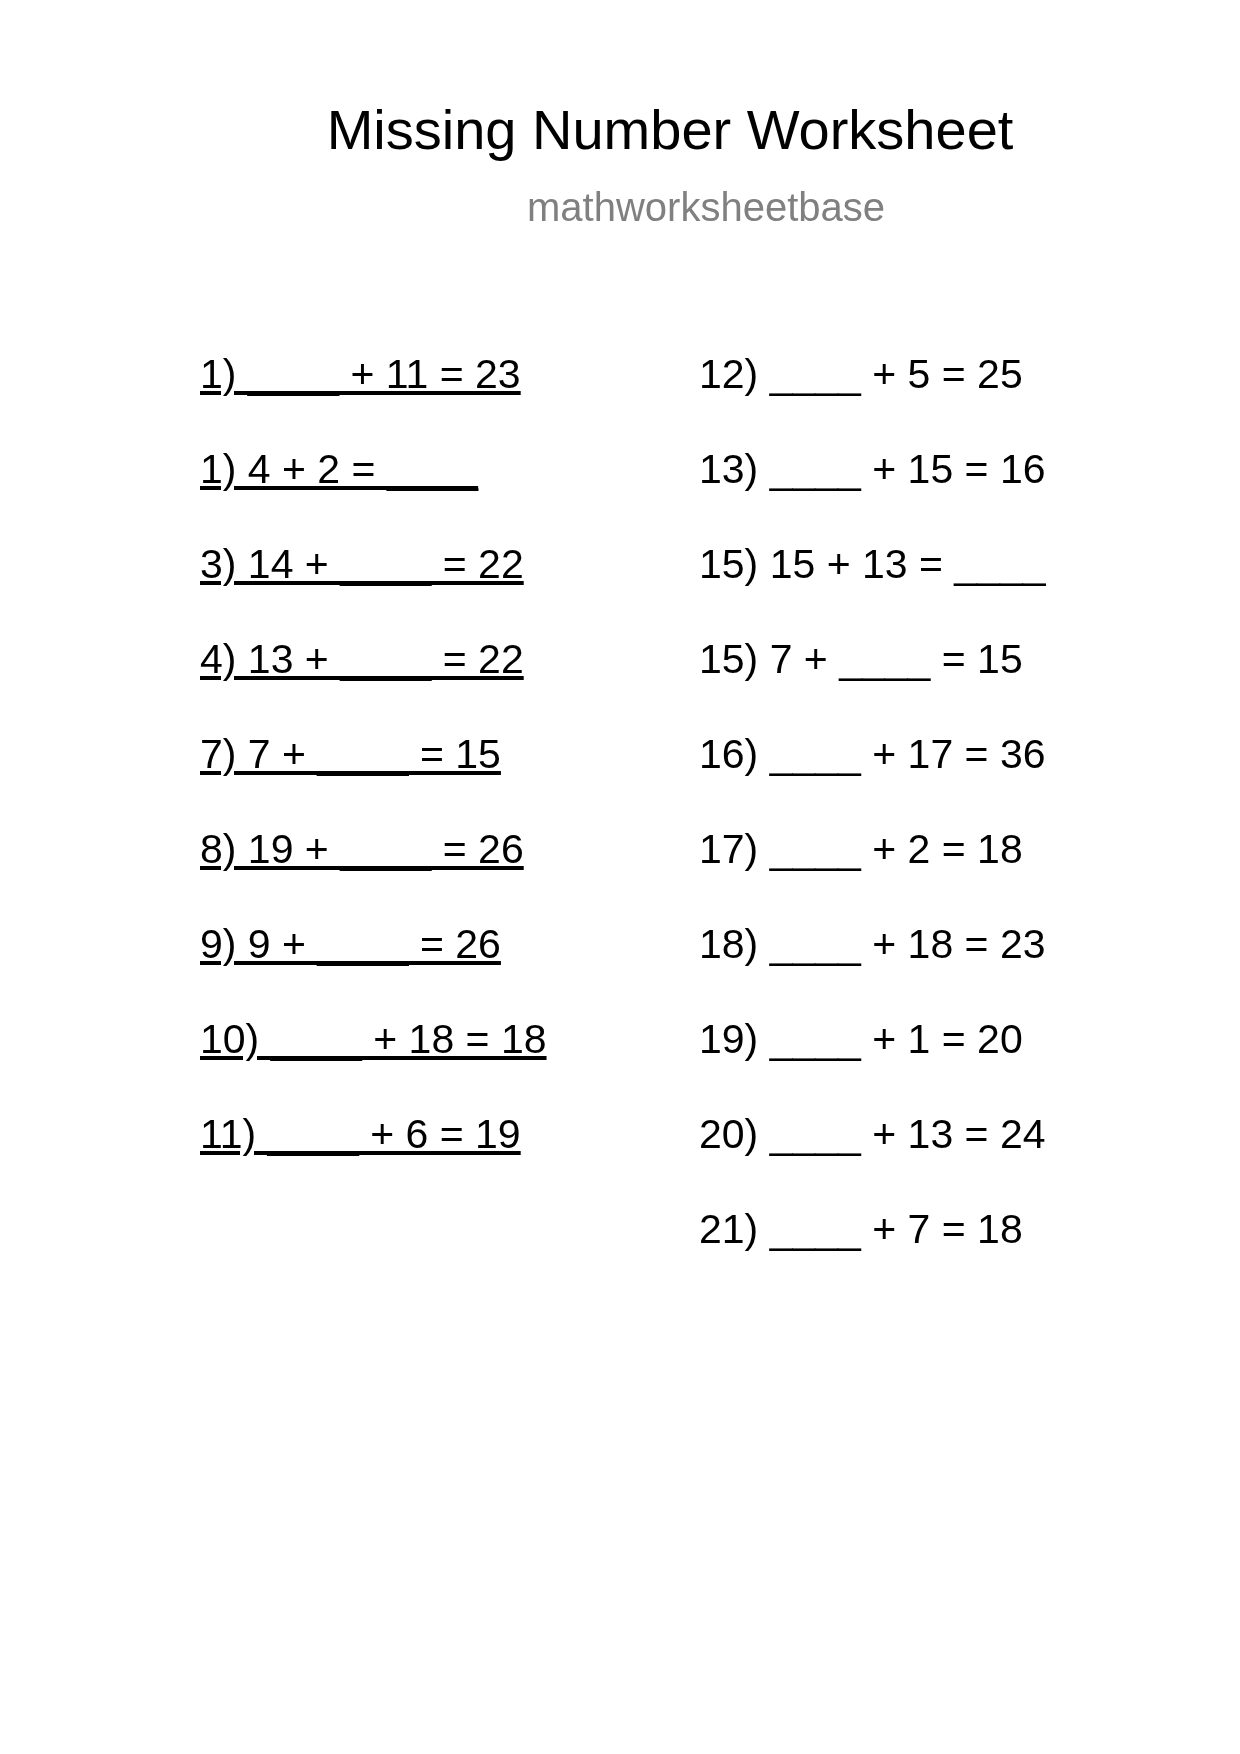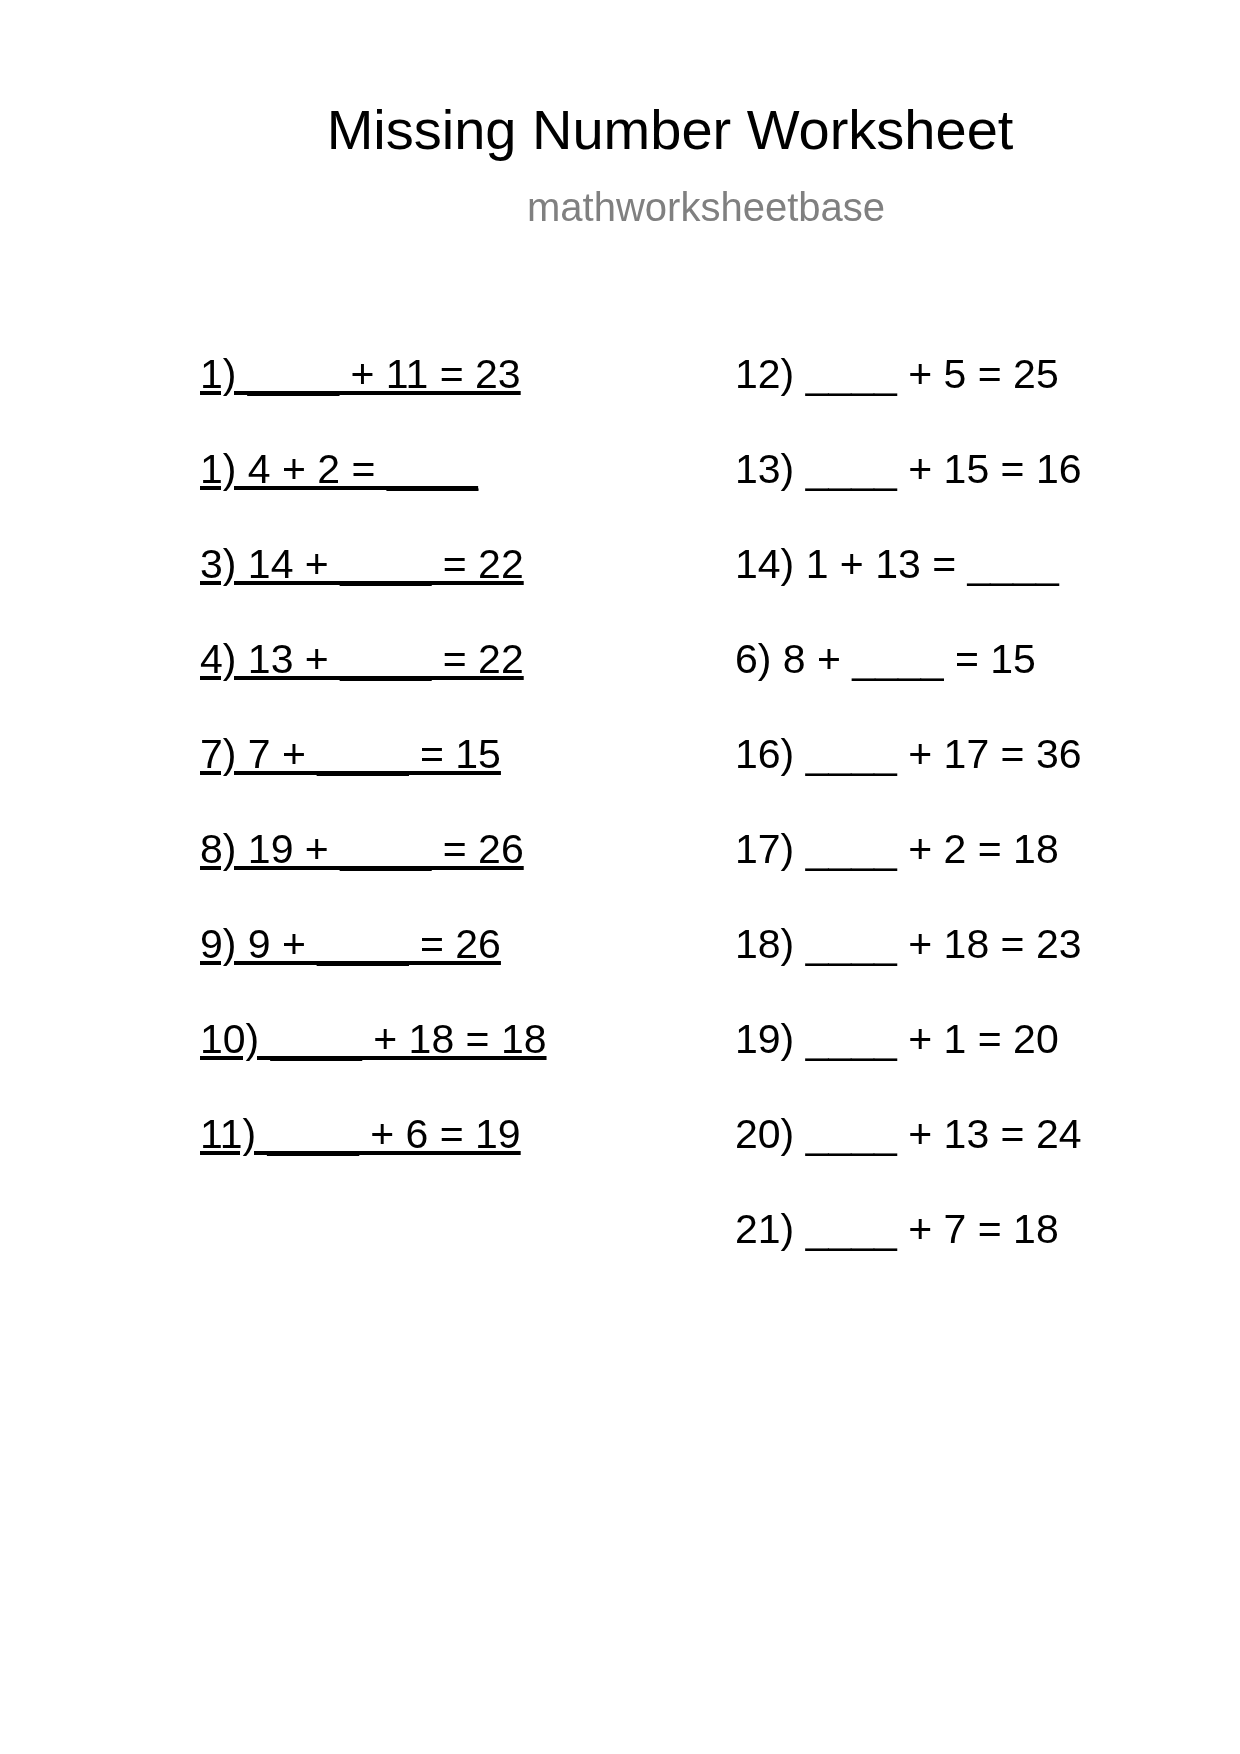--- a/index.html
+++ b/index.html
@@ -35,21 +35,21 @@
       text-align: center;
       font-size: 40px;
       line-height: 46px;
       color: #808080;
     }
     .col {
       position: absolute;
       top: 350px;
     }
     .col.left { left: 200px; text-decoration: underline; }
-    .col.right { left: 699px; margin-left: 36px; }
+    .col.right { left: 699px; }
     .problem {
       height: 95px;
       font-size: 41px;
       line-height: 48px;
       white-space: pre;
     }
   </style>
 </head>
 <body>
 
@@ -64,21 +64,21 @@
   <div class="problem">7) 7 + ____ = 15</div>
   <div class="problem">8) 19 + ____ = 26</div>
   <div class="problem">9) 9 + ____ = 26</div>
   <div class="problem">10) ____ + 18 = 18</div>
   <div class="problem">11) ____ + 6 = 19</div>
 </div>
 
 <div class="col right">
   <div class="problem">12) ____ + 5 = 25</div>
   <div class="problem">13) ____ + 15 = 16</div>
-  <div class="problem">14) 1 + 13 = ____</div>
-  <div class="problem">6) 8 + ____ = 15</div>
+  <div class="problem">15) 15 + 13 = ____</div>
+  <div class="problem">15) 7 + ____ = 15</div>
   <div class="problem">16) ____ + 17 = 36</div>
   <div class="problem">17) ____ + 2 = 18</div>
   <div class="problem">18) ____ + 18 = 23</div>
   <div class="problem">19) ____ + 1 = 20</div>
   <div class="problem">20) ____ + 13 = 24</div>
   <div class="problem">21) ____ + 7 = 18</div>
 </div>
 
 </body></html>

